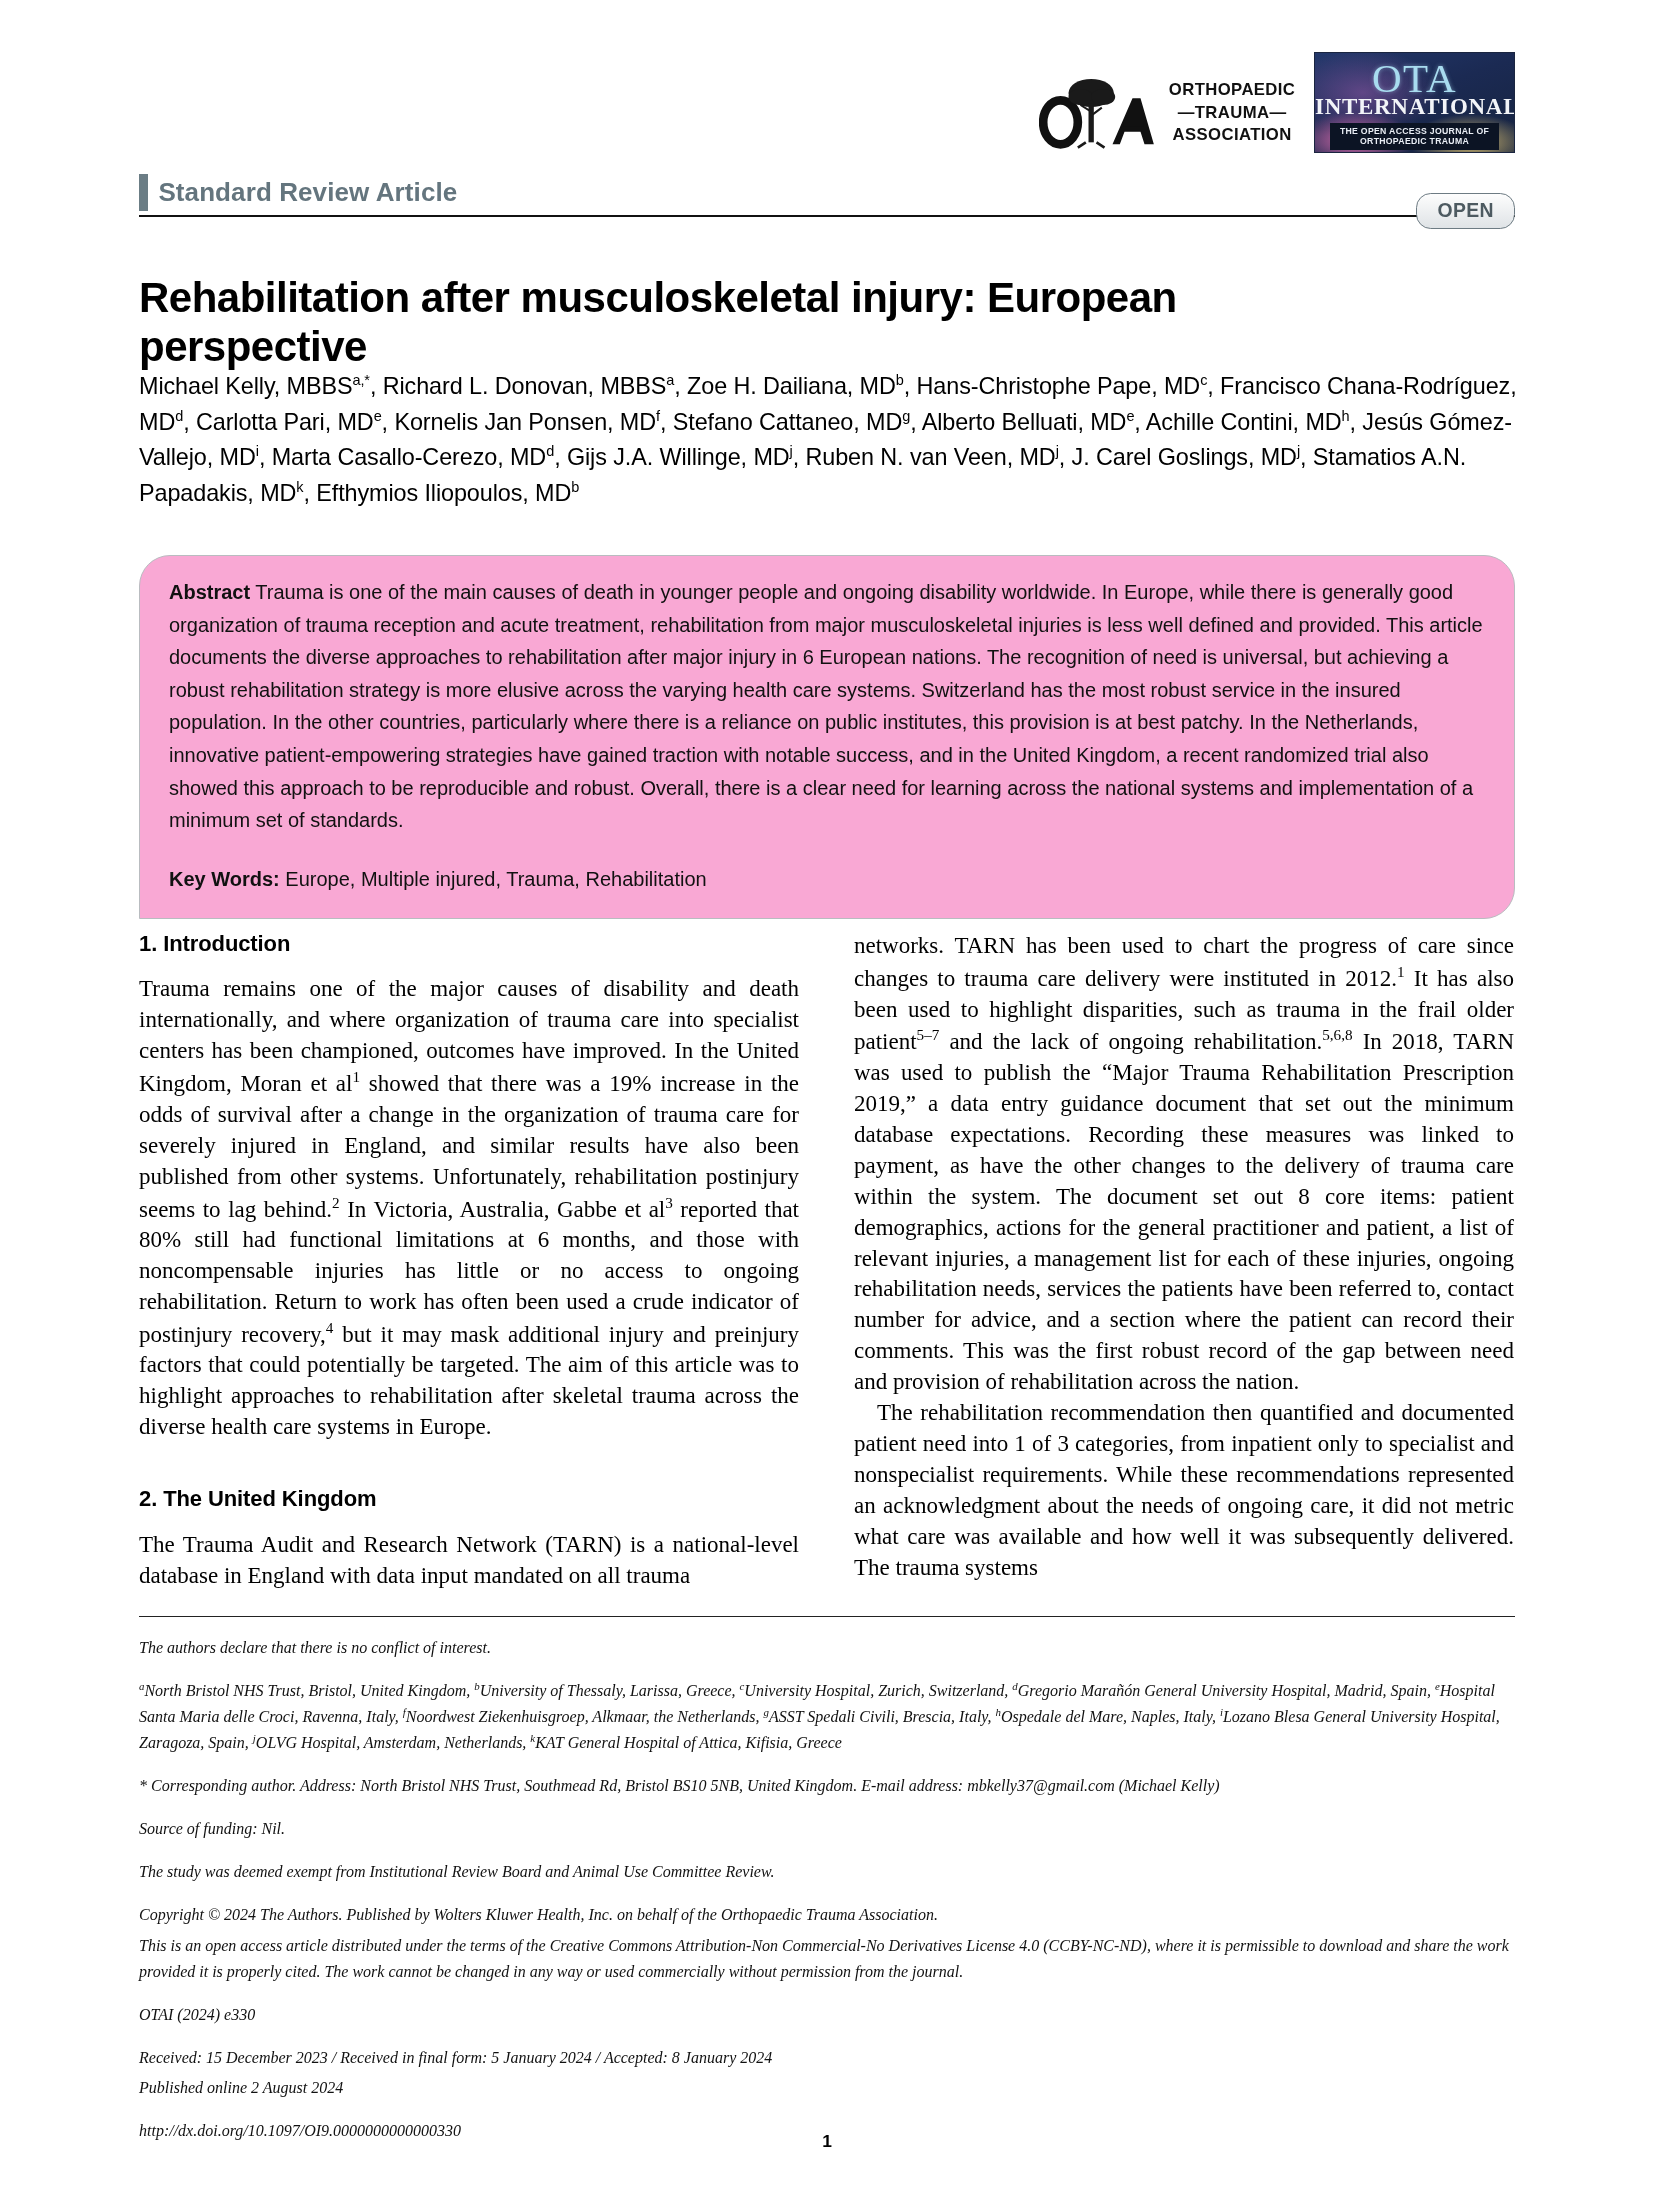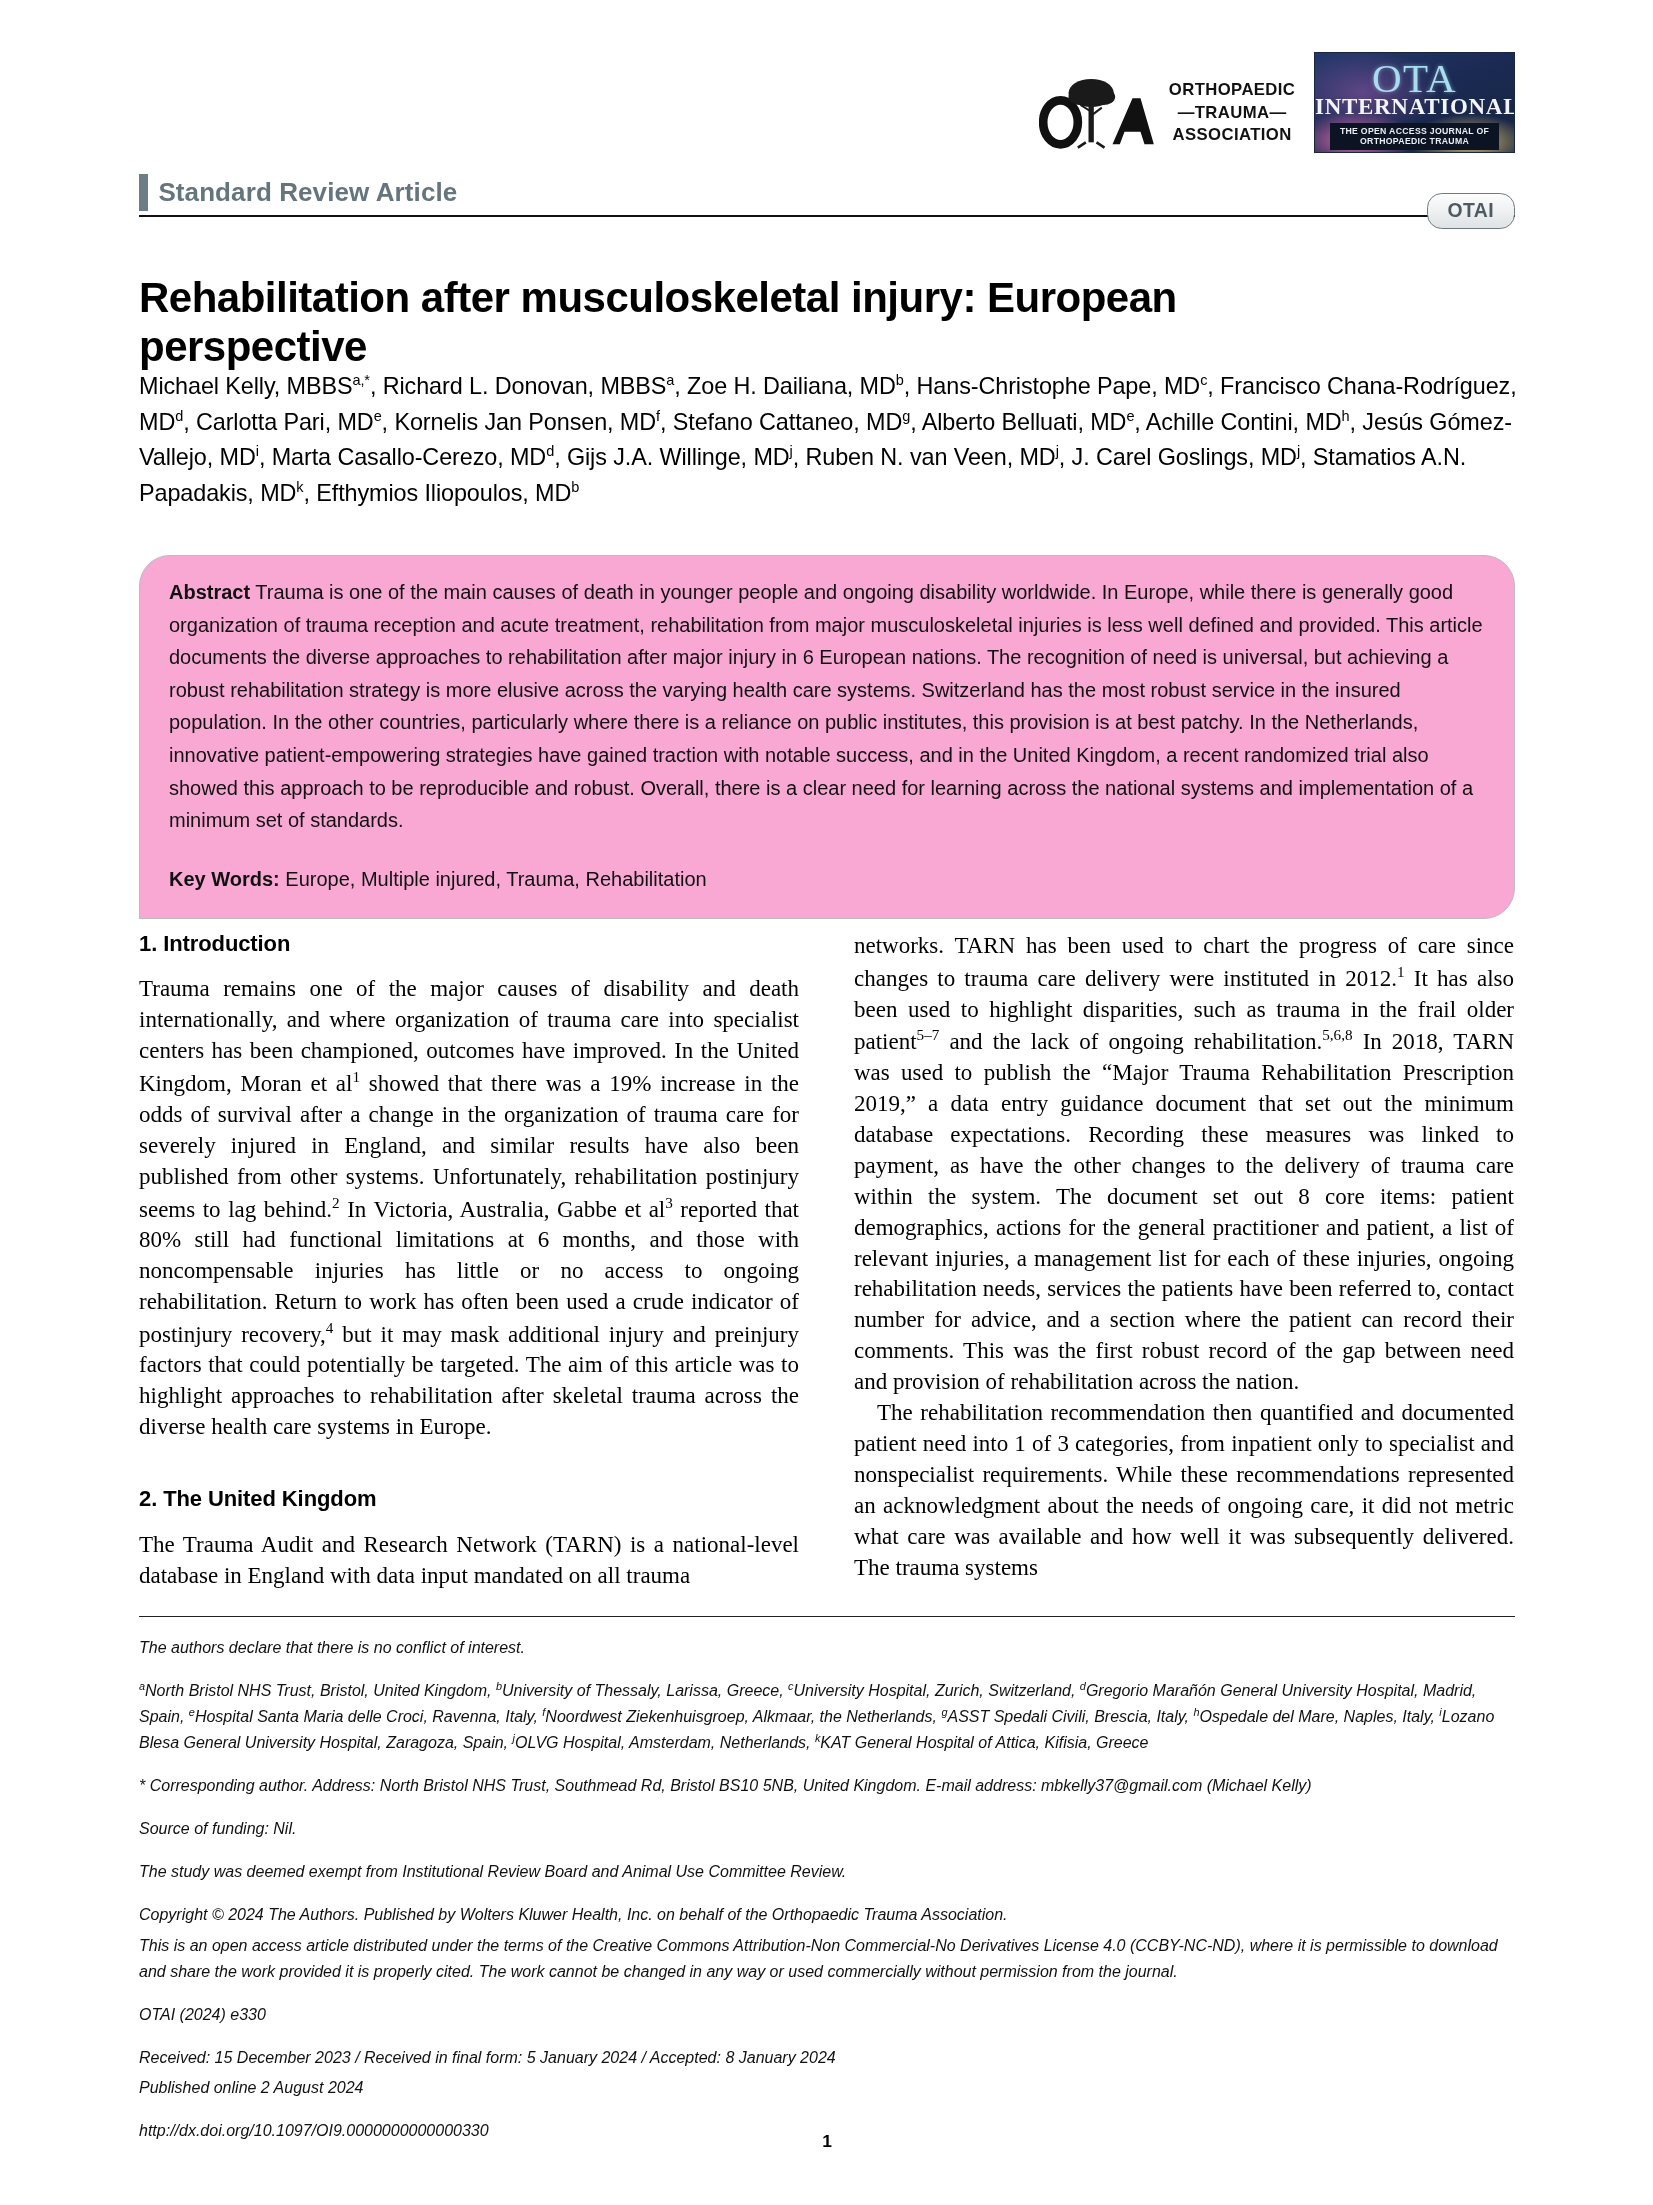--- a/index.html
+++ b/index.html
@@ -250,21 +250,21 @@
     left: 139px;
     top: 1616px;
     width: 1376px;
     border-top: 0.7px solid #222;
   }
   .footnotes {
     position: absolute;
     left: 139px;
     top: 1635px;
     width: 1387px;
-    font-family: Liberation Sans, sans-serif;
+    font-family: Liberation Serif, serif;
     font-style: italic;
     font-size: 16px;
     line-height: 1.60;
     color: #111;
   }
   .footnotes p { margin: 0 0 17.4px 0; }
   .footnotes p.tight { margin-bottom: 5.3px; }
   .footnotes sup { font-size: 0.68em; vertical-align: super; font-style: italic; }
 
   
@@ -323,21 +323,21 @@
   </div>
 
   <div class="ribbon">
     <div class="ribbon-row">
       <div class="ribbon-bar"></div>
       <div class="ribbon-text">Standard Review Article</div>
     </div>
     <div class="ribbon-rule"></div>
   </div>
 
-  <div class="open-badge">OTAI</div>
+  <div class="open-badge">OPEN</div>
 
   <h1 class="title">Rehabilitation after musculoskeletal injury: European perspective</h1>
 
   <div class="authors">Michael Kelly, MBBS<sup>a,*</sup>, Richard L. Donovan, MBBS<sup>a</sup>, Zoe H. Dailiana, MD<sup>b</sup>, Hans-Christophe Pape, MD<sup>c</sup>, Francisco Chana-Rodríguez, MD<sup>d</sup>, Carlotta Pari, MD<sup>e</sup>, Kornelis Jan Ponsen, MD<sup>f</sup>, Stefano Cattaneo, MD<sup>g</sup>, Alberto Belluati, MD<sup>e</sup>, Achille Contini, MD<sup>h</sup>, Jesús Gómez-Vallejo, MD<sup>i</sup>, Marta Casallo-Cerezo, MD<sup>d</sup>, Gijs J.A. Willinge, MD<sup>j</sup>, Ruben N. van Veen, MD<sup>j</sup>, J. Carel Goslings, MD<sup>j</sup>, Stamatios A.N. Papadakis, MD<sup>k</sup>, Efthymios Iliopoulos, MD<sup>b</sup></div>
 
   <div class="abstract-box">
     <div class="abstract-text">
       <b>Abstract</b>
       <span>Trauma is one of the main causes of death in younger people and ongoing disability worldwide. In Europe, while there is generally good organization of trauma reception and acute treatment, rehabilitation from major musculoskeletal injuries is less well defined and provided. This article documents the diverse approaches to rehabilitation after major injury in 6 European nations. The recognition of need is universal, but achieving a robust rehabilitation strategy is more elusive across the varying health care systems. Switzerland has the most robust service in the insured population. In the other countries, particularly where there is a reliance on public institutes, this provision is at best patchy. In the Netherlands, innovative patient-empowering strategies have gained traction with notable success, and in the United Kingdom, a recent randomized trial also showed this approach to be reproducible and robust. Overall, there is a clear need for learning across the national systems and implementation of a minimum set of standards.</span>
     </div>

